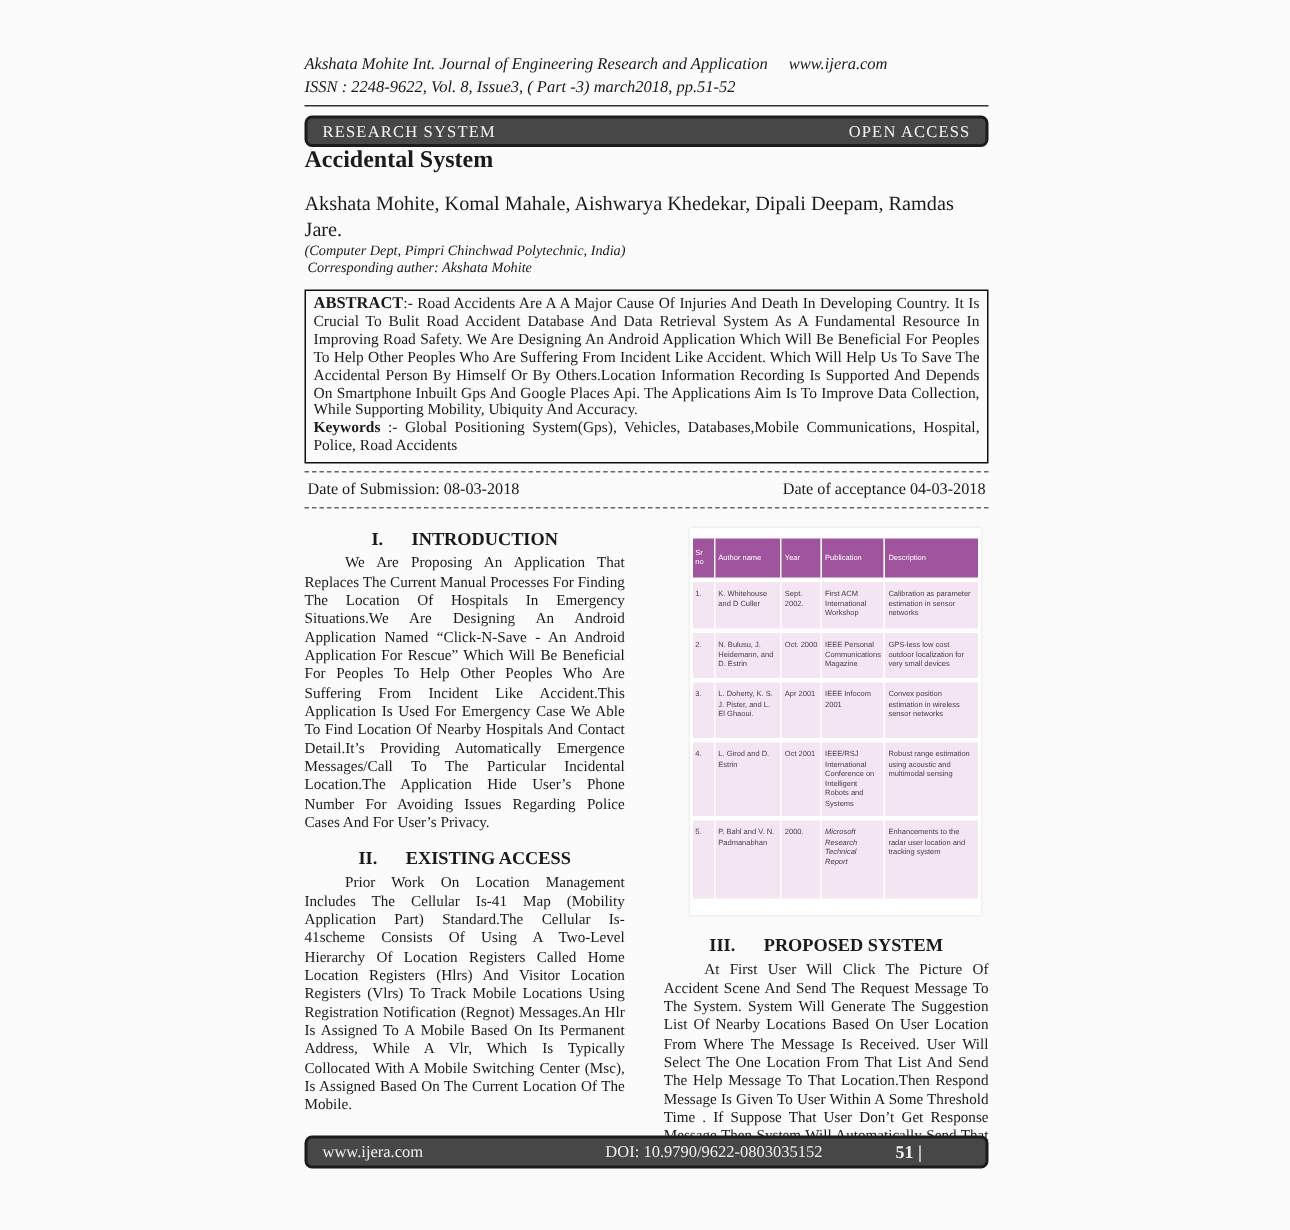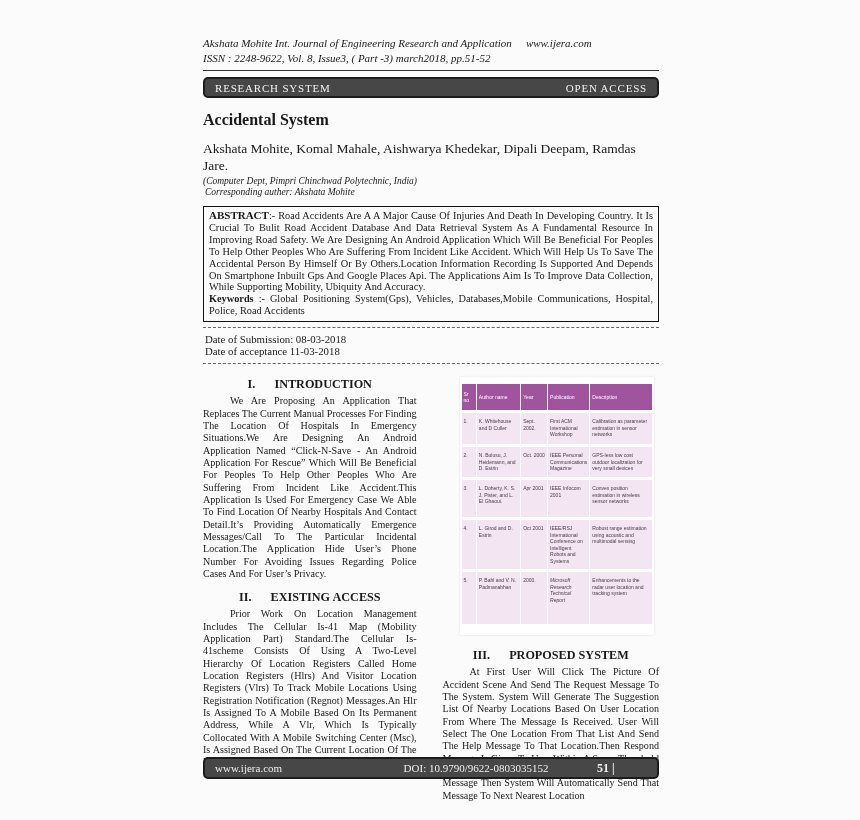--- a/index.html
+++ b/index.html
@@ -9,33 +9,33 @@
 
   
   .jheader { font-style:italic; font-size:11px; line-height:15px;
              border-bottom:1.5px solid #333; padding-bottom:4px; }
   .jheader .site { margin-left:14px; }
 
   .bar { margin-top:6px; background:#474747; border:2px solid #1c1c1c; border-radius:5px;
          color:#f3f3f3; font-size:11px; letter-spacing:.8px; height:21px;
          display:flex; align-items:center; justify-content:space-between; padding:0 10px; }
 
-  h1.title { font-size:16px; font-weight:bold; margin-top:13px; }
+  h1.title { font-size:16px; font-weight:bold; }
   .authors { font-size:13.5px; line-height:17px; margin-top:11px; }
   .affil   { font-style:italic; font-size:9.5px; line-height:11px; margin-top:2px; }
   .corresp { font-style:italic; font-size:9.5px; line-height:11px; padding-left:2px; }
 
   .abstract { margin-top:8px; border:1.6px solid #111; padding:3px 5px 4px 5px;
               font-size:10.3px; line-height:11.9px; text-align:justify; }
   .abstract .lbl { font-weight:bold; font-size:11px; }
   .abstract .kw  { font-weight:bold; }
 
   .dates { margin-top:5px; border-top:1.2px dashed #666; border-bottom:1.2px dashed #666;
            padding:5px 2px 6px 2px; display:flex; justify-content:space-between;
-           font-size:10.8px;flex-direction:column; }
+           font-size:10.8px; }
 
   
   .cols { margin-top:13px; display:flex; gap:26px; }
   .col-left  { width:218px; }
   .col-right { width:221px; }
 
   .sec-head { text-align:center; font-weight:bold; font-size:12.2px; margin-bottom:3px; }
   .sec-head .num { margin-right:19px; }
   .body-text { font-size:10.1px; line-height:12.35px; text-align:justify; }
   .firstline-indent { text-indent:27px; }
@@ -88,21 +88,21 @@
   <div class="affil">(Computer Dept, Pimpri Chinchwad Polytechnic, India)</div>
   <div class="corresp">Corresponding auther: Akshata Mohite</div>
 
   <div class="abstract">
     <span class="lbl">ABSTRACT</span><span>:-  Road Accidents Are A A Major Cause Of Injuries And Death In Developing Country. It Is Crucial To Bulit Road Accident Database And Data Retrieval System As A Fundamental Resource In Improving Road Safety. We Are Designing An Android Application Which Will Be Beneficial For Peoples To Help Other Peoples Who Are Suffering From Incident Like Accident. Which Will Help Us To Save The Accidental Person By Himself Or By Others.Location Information Recording Is Supported And Depends On Smartphone Inbuilt Gps And Google Places Api. The Applications Aim Is To Improve Data Collection, While Supporting Mobility, Ubiquity And Accuracy.</span><br>
     <span class="kw">Keywords</span><span> :- Global Positioning System(Gps), Vehicles, Databases,Mobile Communications, Hospital, Police, Road Accidents</span>
   </div>
 
   <div class="dates">
     <span>Date of Submission: 08-03-2018</span>
-    <span>Date of acceptance 11-03-2018</span>
+    <span>Date of acceptance 04-03-2018</span>
   </div>
 
   <div class="cols">
 
     <div class="col-left">
       <div class="sec-head">
         <span class="num">I.</span><span>INTRODUCTION</span>
       </div>
       <p class="body-text firstline-indent">We Are Proposing An Application That Replaces The Current Manual Processes For Finding The Location Of Hospitals In Emergency Situations.We Are Designing An Android Application Named “Click-N-Save - An Android Application For Rescue” Which Will Be Beneficial For Peoples To Help Other Peoples Who Are Suffering From Incident Like Accident.This Application Is Used For Emergency Case We Able To Find Location Of Nearby Hospitals And Contact Detail.It’s Providing Automatically Emergence Messages/Call To The Particular Incidental Location.The Application Hide User’s Phone Number For Avoiding Issues Regarding Police Cases And For User’s Privacy.</p>
 

